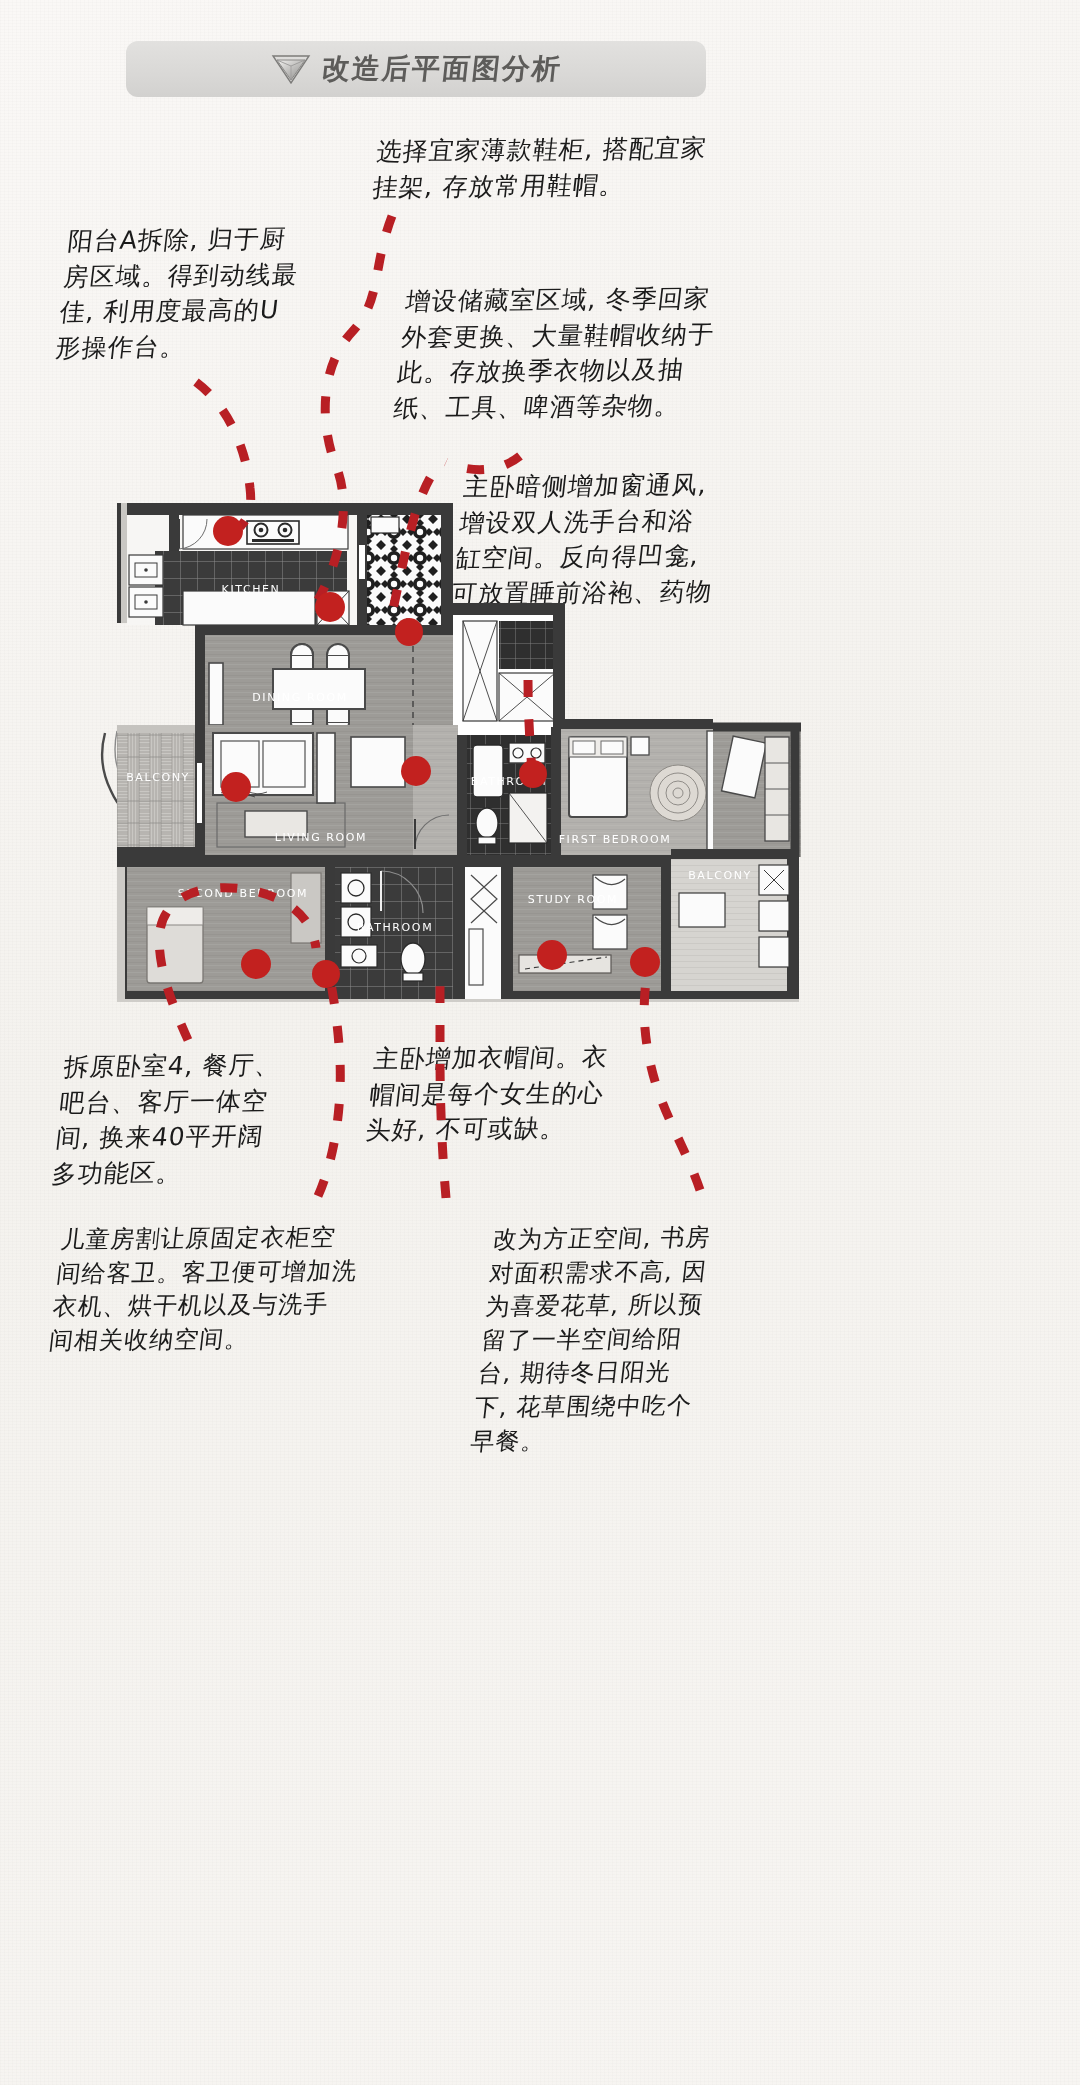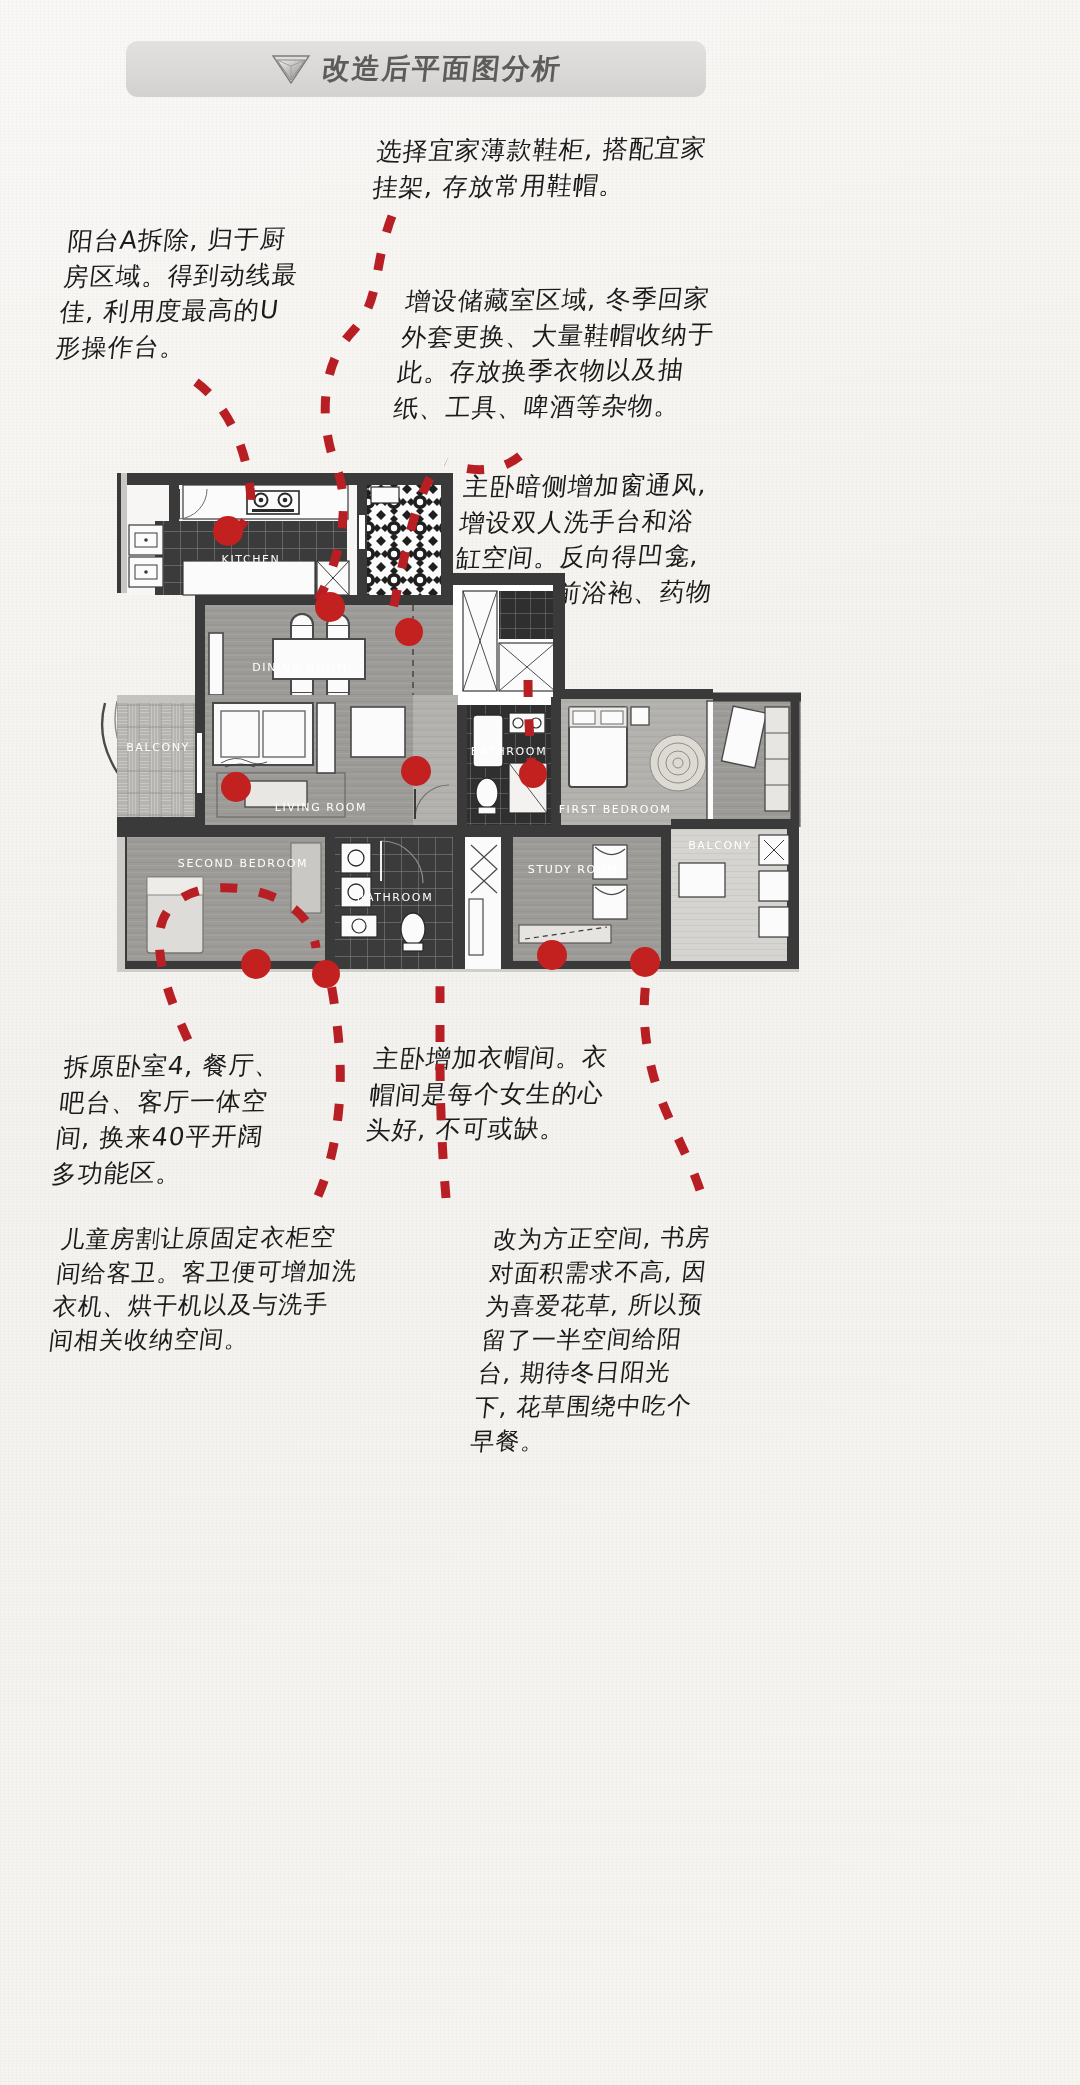--- a/index.html
+++ b/index.html
@@ -46,21 +46,21 @@
     font-family:"DejaVu Sans", sans-serif;
     color:#1b1b1b;
     font-size:25px;
     line-height:1.42;
     letter-spacing:1px;
     transform:skewX(-7deg) rotate(-0.6deg);
     font-weight:500;
     white-space:pre-wrap;
   }
   .anno.small { font-size:24px; line-height:1.4; }
-  .plan-wrap { position:absolute; left:95px; top:463px; width:730px; height:525px;text-align:right; }
+  .plan-wrap { position:absolute; left:95px; top:493px; width:730px; height:525px;text-align:right; }
 
   
   #connectors {
     position:absolute; left:0; top:0; width:1080px; height:2085px;
     pointer-events:none;
   }
   .dash {
     fill:none;
     stroke:#b81f24;
     stroke-width:9;

